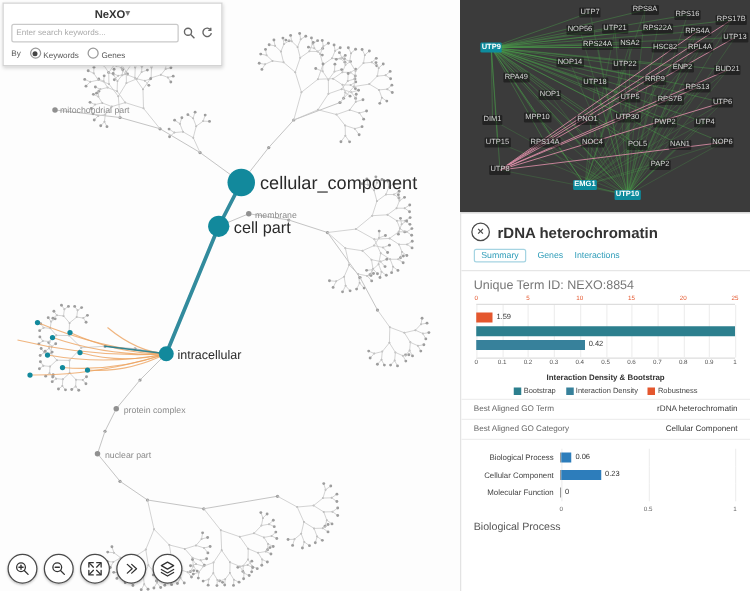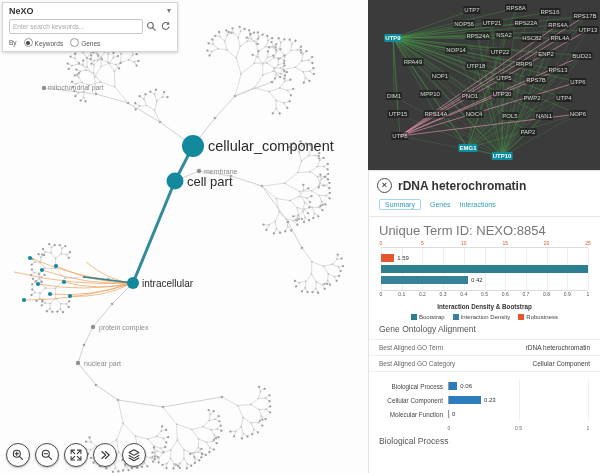--- a/index.html
+++ b/index.html
@@ -7,21 +7,21 @@
   #stage{position:relative;width:600px;height:473px;background:#fff;overflow:hidden;}
 
   
   #left-pane{position:absolute;left:0;top:0;width:368px;height:473px;background:#fdfdfd;overflow:hidden;}
   #tree-svg{position:absolute;left:0;top:0;width:368px;height:473px;}
   #tree-svg text{font-family:"Liberation Sans",sans-serif;}
 
   
   #search-card{position:absolute;left:2px;top:2px;width:162px;background:#fff;border:1px solid #d4d4d4;
     box-shadow:0 1px 3px rgba(0,0,0,.18);padding:3px 6px 4px;z-index:5;}
-  .sc-top{display:flex;justify-content:space-between;align-items:center;}
+  .sc-top{display:flex;justify-content:center;align-items:center;}
   .sc-title{font-size:9px;font-weight:bold;color:#333;}
   .caret{color:#777;font-size:8px;cursor:pointer;line-height:8px;}
   .sc-row{display:flex;align-items:center;gap:3px;margin-top:3px;}
   .sc-row input{flex:1;min-width:0;height:13px;border:1px solid #c9c9c9;border-radius:2px;font-size:6.5px;
     padding:0 3px;color:#333;outline:none;font-family:"Liberation Sans",sans-serif;}
   .sc-row input::placeholder{color:#aaa;}
   .sc-ico{width:11px;height:11px;flex:0 0 auto;cursor:pointer;}
   .sc-ico path,.sc-ico circle,.sc-ico line{stroke:#666;fill:none;stroke-width:1.2;}
   .sc-radios{display:flex;align-items:center;gap:7px;font-size:6.5px;color:#555;margin-top:4px;}
   .rb{width:7px;height:7px;border:1px solid #999;border-radius:50%;display:inline-block;position:relative;
@@ -48,21 +48,21 @@
   #detail-pane{position:absolute;left:368px;top:170px;width:232px;height:303px;background:#fff;
     border-left:1px solid #e3e3e3;border-top:1px solid #e3e3e3;overflow:hidden;box-sizing:border-box;}
   .dp-head{display:flex;align-items:center;gap:6px;padding:7px 8px 3px;}
   .close-btn{width:13px;height:13px;border:1.6px solid #4a4a4a;border-radius:50%;color:#4a4a4a;font-size:9px;
     line-height:12px;text-align:center;font-weight:bold;cursor:pointer;flex:0 0 auto;box-sizing:content-box;}
   .dp-title{font-size:12px;font-weight:bold;color:#333;}
   .dp-tabs{display:flex;align-items:center;gap:9px;padding:3px 10px 6px;border-bottom:1px solid #e6e6e6;
     font-size:7px;color:#2d9cb8;}
   .tab{cursor:pointer;}
   .tab.active{border:1px solid #a5d4e2;border-radius:2px;padding:1px 5px;}
-  .term-id{font-size:13px;color:#777;padding:6px 10px 1px;}
+  .term-id{font-size:10px;color:#777;padding:6px 10px 1px;}
   .sec-title{font-size:8.5px;color:#555;padding:4px 10px 2px;}
   .sec-title.center{text-align:center;}
 
   
   #chart1{padding:1px 12px 0;}
   .c1-axis{position:relative;height:7px;}
   .c1-axis span{position:absolute;transform:translateX(-50%);font-size:5px;color:#555;top:0;}
   .c1-top span{color:#e4572e;}
   .c1-plot{position:relative;border-top:1px solid #ddd;border-bottom:1px solid #ddd;padding:3px 0;}
   .gl{position:absolute;top:0;bottom:0;width:1px;background:#efefef;}
@@ -1614,21 +1614,20 @@
           <span style="left: 90%;">0.9</span>
           <span style="left: 100%;">1</span>
         </div>
         <div class="c1-xlabel">Interaction Density &amp; Bootstrap</div>
         <div class="c1-legend">
           <span class="lg-item"><i class="lg-sq" style="background: rgb(44, 127, 142);"></i>Bootstrap</span>
           <span class="lg-item"><i class="lg-sq" style="background: rgb(55, 129, 155);"></i>Interaction Density</span>
           <span class="lg-item"><i class="lg-sq" style="background: rgb(228, 87, 46);"></i>Robustness</span>
         </div>
       </div>
-    <div class="sec-title">Gene Ontology Alignment</div>
     <div class="align-table">
       <div class="at-row">
         <span class="at-label">Best Aligned GO Term</span>
         <span class="at-value">rDNA heterochromatin</span>
       </div>
       <div class="at-row">
         <span class="at-label">Best Aligned GO Category</span>
         <span class="at-value">Cellular Component</span>
       </div>
     </div>

